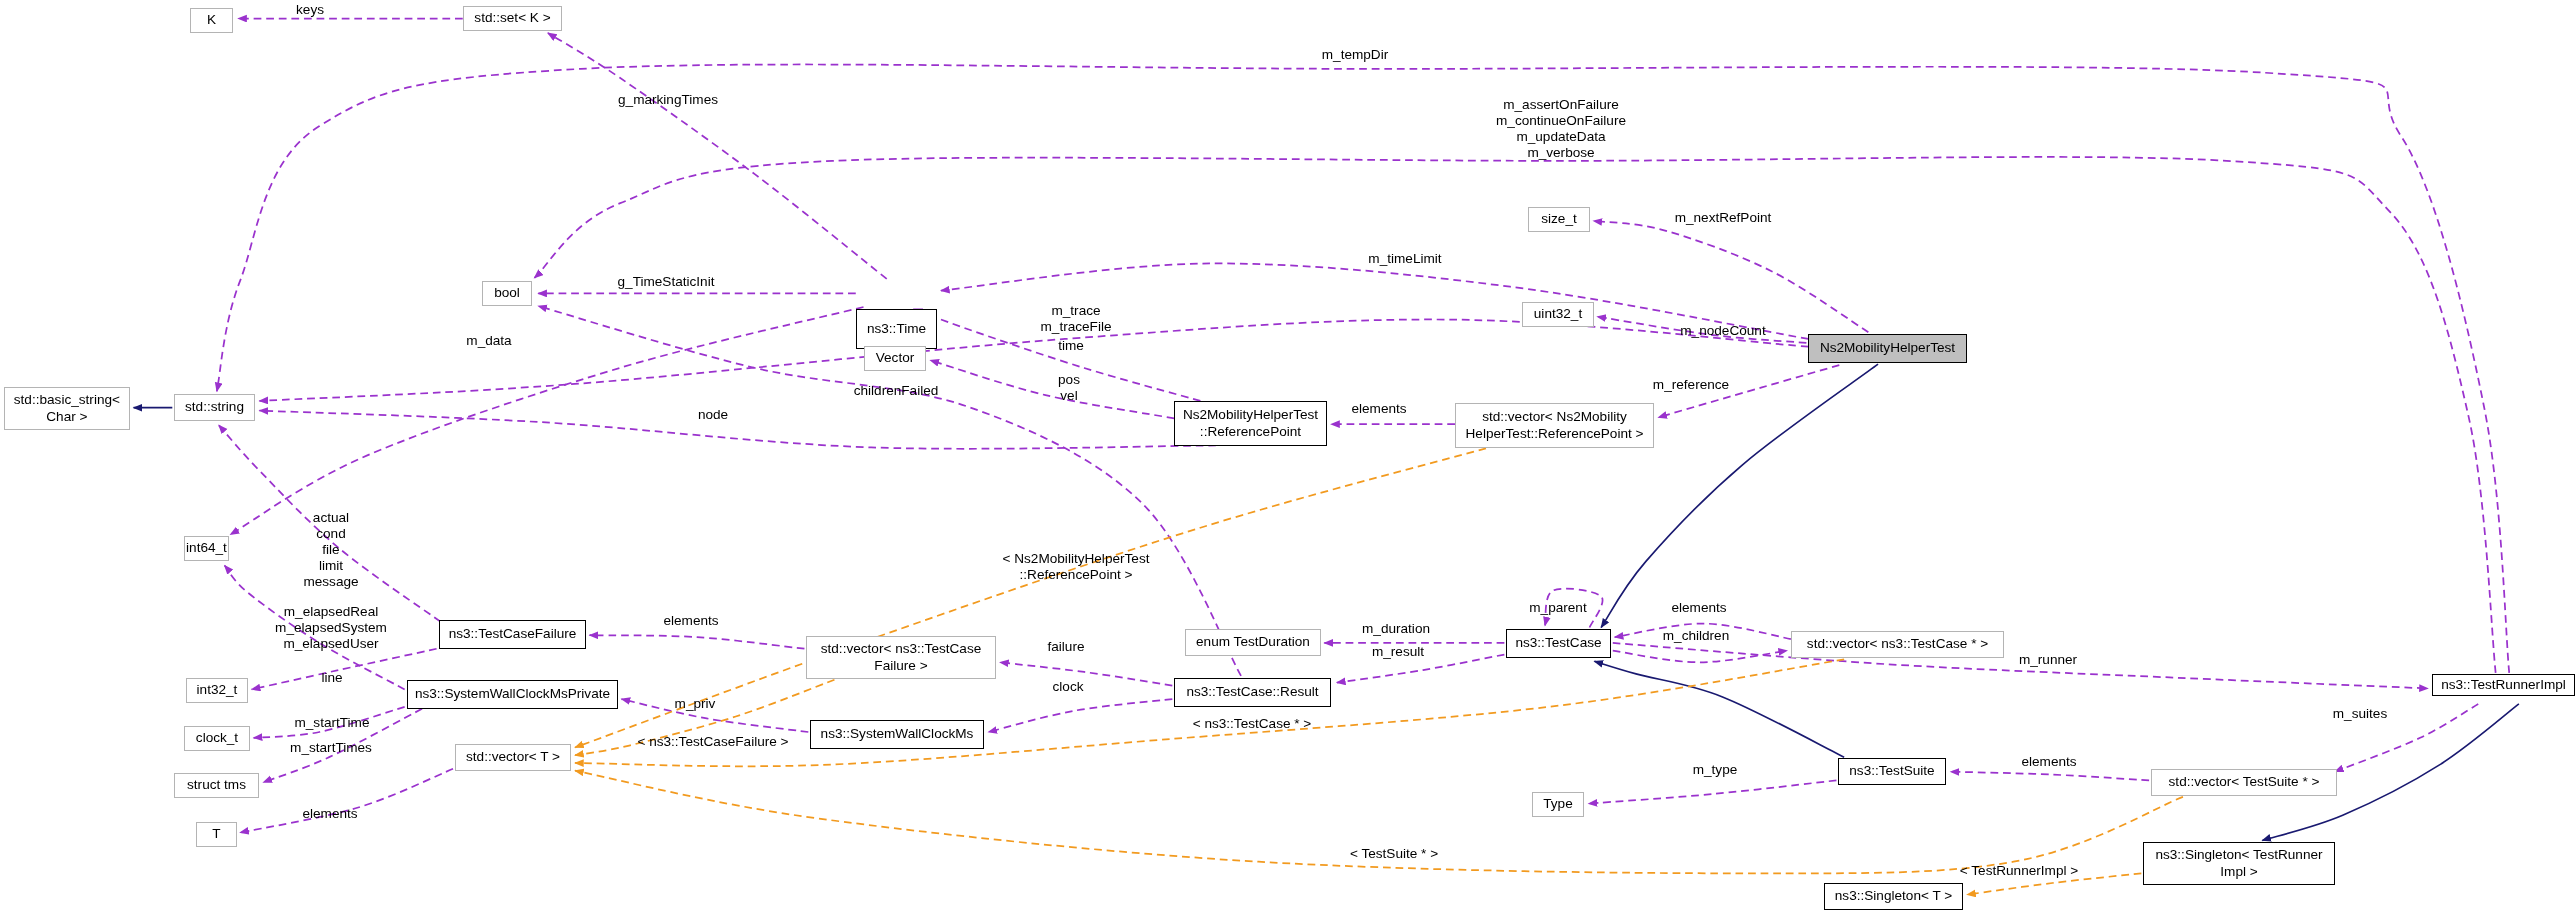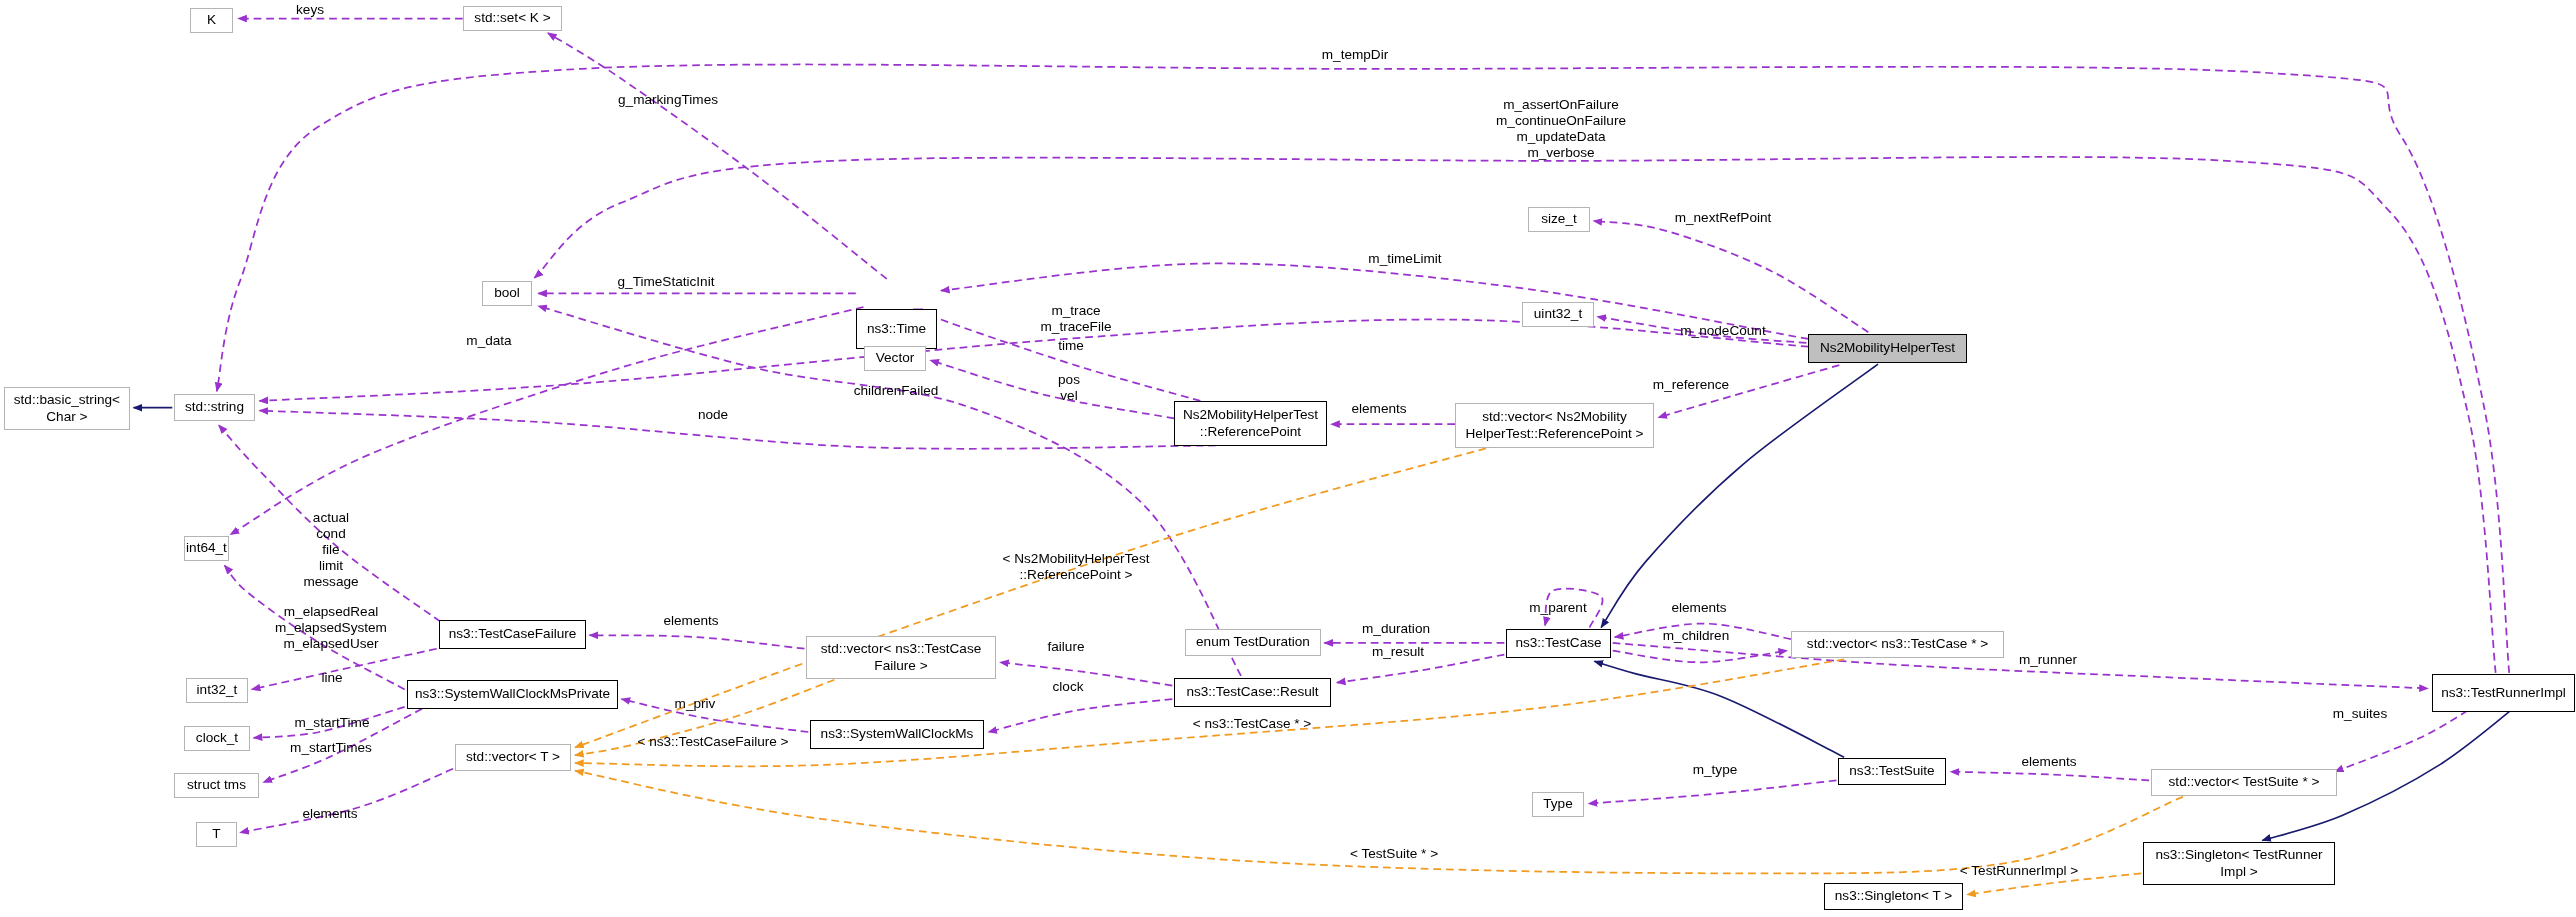--- a/index.html
+++ b/index.html
@@ -104,21 +104,21 @@
       <div class="node plain" style="left: 806px; top: 636px; width: 190px; height: 43px;"><span>std::vector&lt; ns3::TestCase
 Failure &gt;</span></div>
       <div class="node plain" style="left: 186px; top: 678px; width: 62px; height: 25px;"><span>int32_t</span></div>
       <div class="node bold" style="left: 407px; top: 680px; width: 211px; height: 29px;"><span>ns3::SystemWallClockMsPrivate</span></div>
       <div class="node bold" style="left: 810px; top: 720px; width: 174px; height: 29px;"><span>ns3::SystemWallClockMs</span></div>
       <div class="node bold" style="left: 1174px; top: 678px; width: 157px; height: 29px;"><span>ns3::TestCase::Result</span></div>
       <div class="node plain" style="left: 184px; top: 726px; width: 66px; height: 25px;"><span>clock_t</span></div>
       <div class="node plain" style="left: 174px; top: 773px; width: 85px; height: 25px;"><span>struct tms</span></div>
       <div class="node plain" style="left: 455px; top: 744px; width: 116px; height: 27px;"><span>std::vector&lt; T &gt;</span></div>
       <div class="node plain" style="left: 196px; top: 822px; width: 41px; height: 25px;"><span>T</span></div>
-      <div class="node bold" style="left: 2432px; top: 674px; width: 143px; height: 38px;"><span>ns3::TestRunnerImpl</span></div>
+      <div class="node bold" style="left: 2432px; top: 674px; width: 143px; height: 22px;"><span>ns3::TestRunnerImpl</span></div>
       <div class="node bold" style="left: 1838px; top: 758px; width: 108px; height: 27px;"><span>ns3::TestSuite</span></div>
       <div class="node plain" style="left: 1532px; top: 792px; width: 52px; height: 25px;"><span>Type</span></div>
       <div class="node plain" style="left: 2151px; top: 769px; width: 186px; height: 27px;"><span>std::vector&lt; TestSuite * &gt;</span></div>
       <div class="node bold" style="left: 2143px; top: 842px; width: 192px; height: 43px;"><span>ns3::Singleton&lt; TestRunner
 Impl &gt;</span></div>
       <div class="node bold" style="left: 1824px; top: 883px; width: 139px; height: 27px;"><span>ns3::Singleton&lt; T &gt;</span></div>
     </div>
   <div id="labels">
       <div class="edge-label" style="left: 310px; top: 9.7px;">keys</div>
       <div class="edge-label" style="left: 668px; top: 100px;">g_markingTimes</div>

